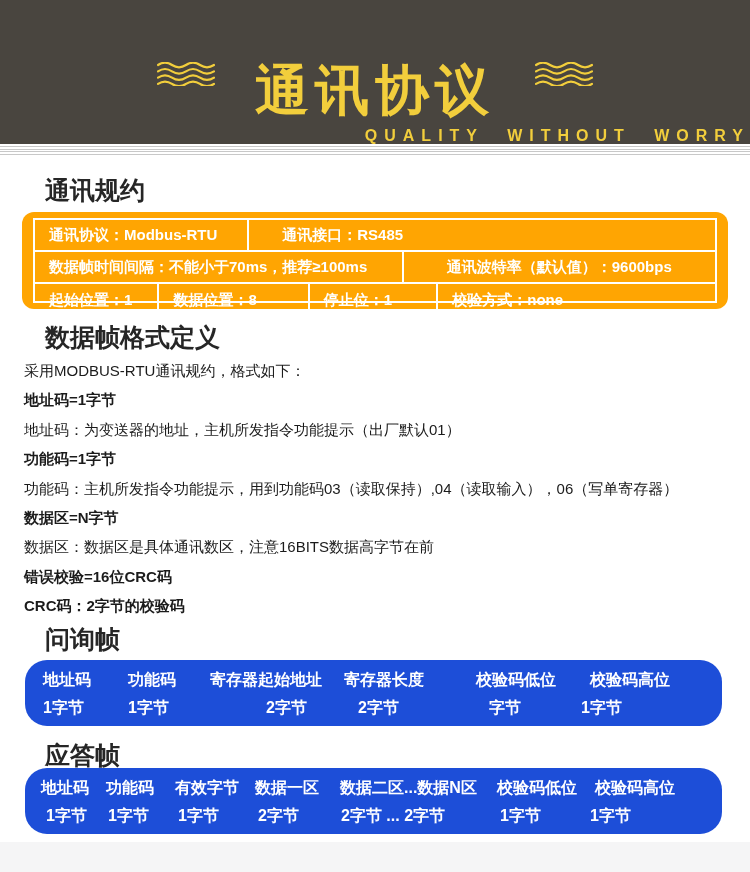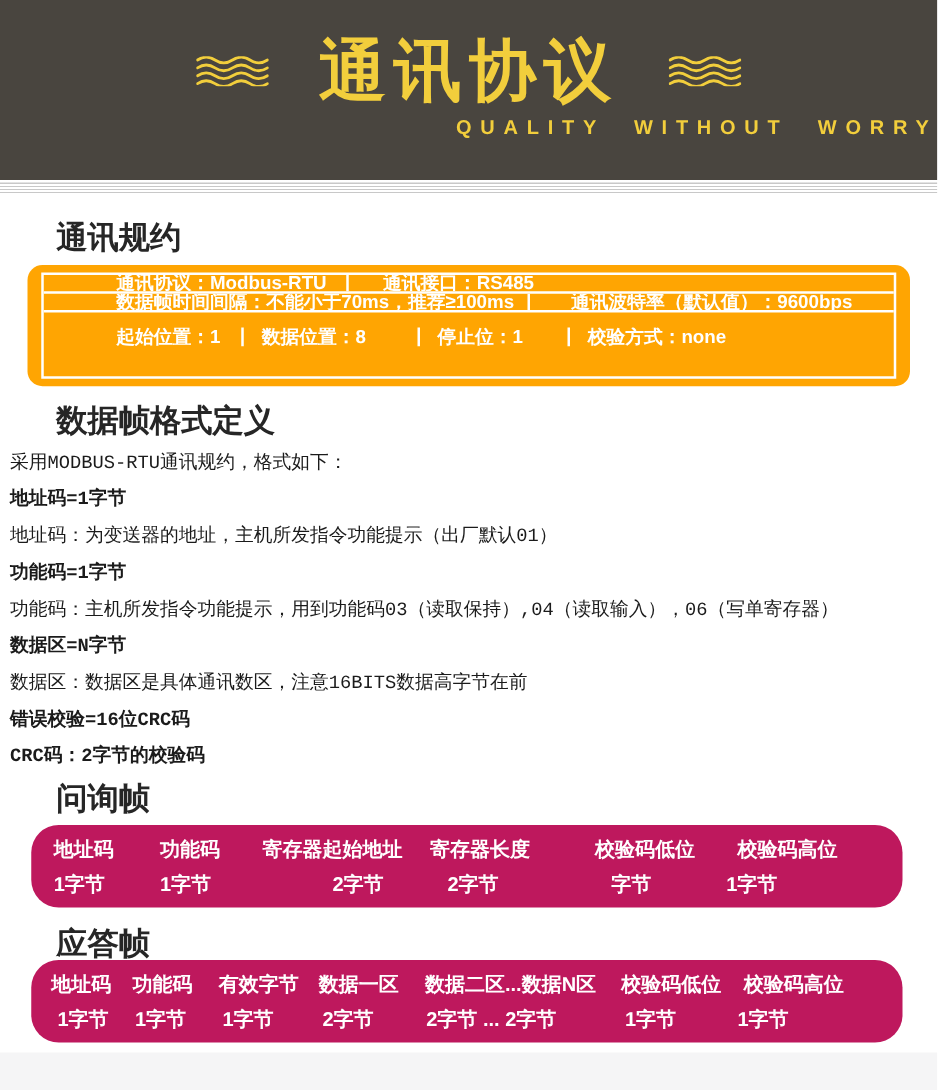--- a/index.html
+++ b/index.html
@@ -3,63 +3,63 @@
 <meta charset="utf-8">
 <style>
   * { margin:0; padding:0; box-sizing:border-box; }
   html,body { background:#ffffff; }
   body { font-family:"Liberation Sans", sans-serif; }
   .page { position:relative; width:750px; height:872px; background:#ffffff; overflow:hidden; margin:0 auto; }
 
   
   .banner { position:absolute; top:0; left:0; width:750px; height:144px; background:#49453F; }
   .banner-row { display:flex; justify-content:center; align-items:center; gap:40px; padding-top:26px; }
-  .banner-title { color:#F2CE3C; font-size:54px; font-weight:900; letter-spacing:6px; line-height:62px; }
+  .banner-title { color:#F2CE3C; font-size:54px; font-weight:900; letter-spacing:6px; line-height:62px;margin-top:33px; }
   .waves { width:58px; height:24px; }
   .banner-sub { margin-top:6px; text-align:right; color:#F2CE3C; font-size:16px; font-weight:700;
                 letter-spacing:7px; word-spacing:12px; }
 
   
   .stripes { position:absolute; top:146px; left:0; width:750px; height:10px;
              background:repeating-linear-gradient(to bottom, #c8c8c8 0px, #c8c8c8 1px, #ffffff 1px, #ffffff 2.6px); }
 
   
   .sec-h { position:absolute; left:45px; font-size:25px; font-weight:700; color:#262626; line-height:30px; }
   .h-spec { top:175px; }
   .h-format { top:322px; }
   .h-query { top:624px; }
   .h-resp { top:740px; }
 
   
   .spec-box { position:absolute; left:22px; top:212px; width:706px; height:97px;
               background:#FFA502; border-radius:12px; padding:6px 11px; }
   .spec-table { border:2px solid #ffffff; width:100%; height:100%; }
-  .srow { display:flex; border-bottom:2px solid #ffffff; height:15px;padding-left:44px; }
-  .srow:last-child { border-bottom:none;margin-top:12px; }
+  .srow { display:flex; border-bottom:2px solid #ffffff; height:32px; }
+  .srow:last-child { border-bottom:none; }
   .scell { display:flex; align-items:center; border-right:2px solid #ffffff;
            color:#ffffff; font-size:15px; font-weight:600; padding-left:14px; white-space:nowrap; overflow:hidden; }
   .scell:last-child { border-right:none; }
   .scell.ctr { justify-content:center; padding-left:0;text-align:center; }
   .r1 .scell:nth-child(1){ width:31.5%; }
   .r1 .scell:nth-child(2){ width:27.5%; }
   .r1 .scell:nth-child(3){ width:41%; }
   .r2 .scell:nth-child(1){ width:54.2%; }
   .r2 .scell:nth-child(2){ width:45.8%; }
   .r3 .scell:nth-child(1){ width:18.3%; }
   .r3 .scell:nth-child(2){ width:22.1%;text-align:right; }
   .r3 .scell:nth-child(3){ width:18.9%; }
   .r3 .scell:nth-child(4){ width:40.7%; }
 
   
-  .paras { position:absolute; left:8px; top:356px; width:710px;font-family:Liberation Mono, monospace; }
+  .paras { position:absolute; left:24px; top:356px; width:710px; }
   .paras p { font-size:15px; line-height:29.4px; color:#1b1b1b; white-space:nowrap; }
   .paras p.b { font-weight:700; }
 
   
-  .frame { position:absolute; left:25px; width:697px; height:66px; background:#be185d;
+  .frame { position:absolute; left:25px; width:697px; height:66px; background:#1d4ed8;
            border-radius:22px; color:#ffffff; font-size:16px; font-weight:700; }
   .q-frame { top:660px; }
   .a-frame { top:768px; }
   .frow { position:absolute; left:0; top:0; width:100%; height:100%; }
   .frow span { position:absolute; white-space:nowrap; }
   .lbl span { top:10px; }
   .byt span { top:38px; }
 
   .q-frame .lbl span:nth-child(1){left:18px}  .q-frame .byt span:nth-child(1){left:18px}
   .q-frame .lbl span:nth-child(2){left:103px} .q-frame .byt span:nth-child(2){left:103px}

